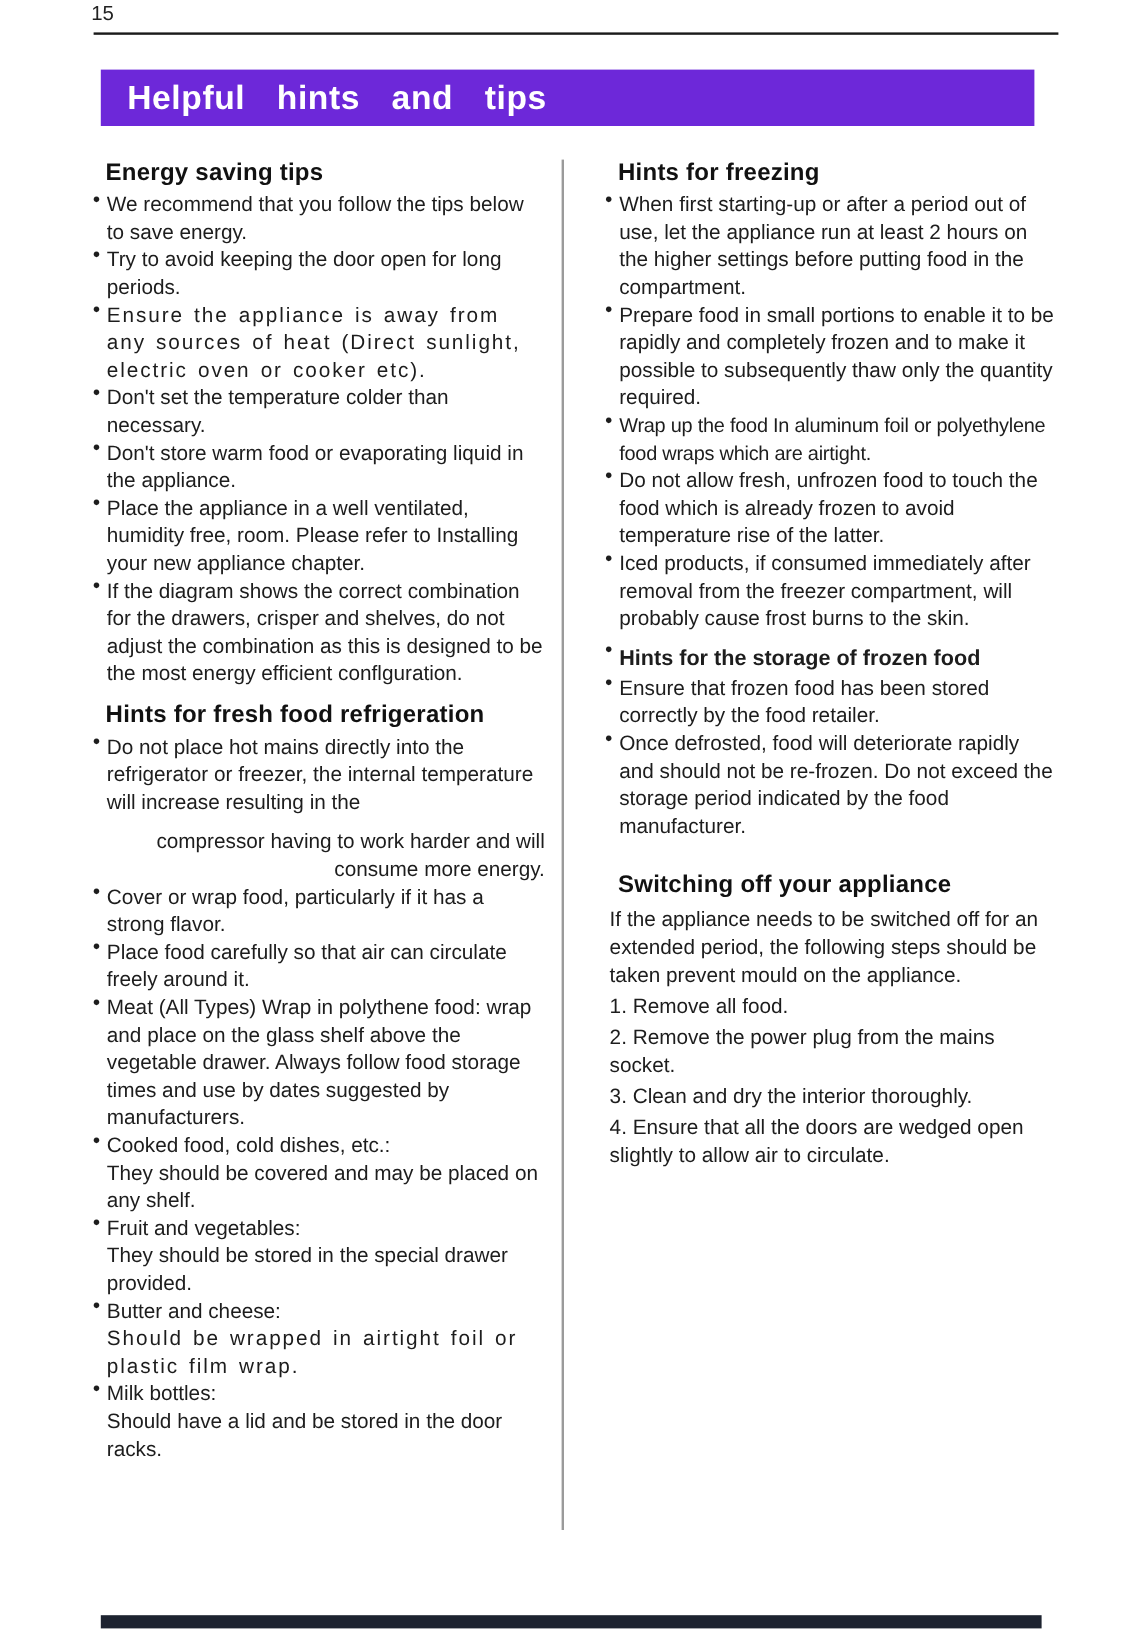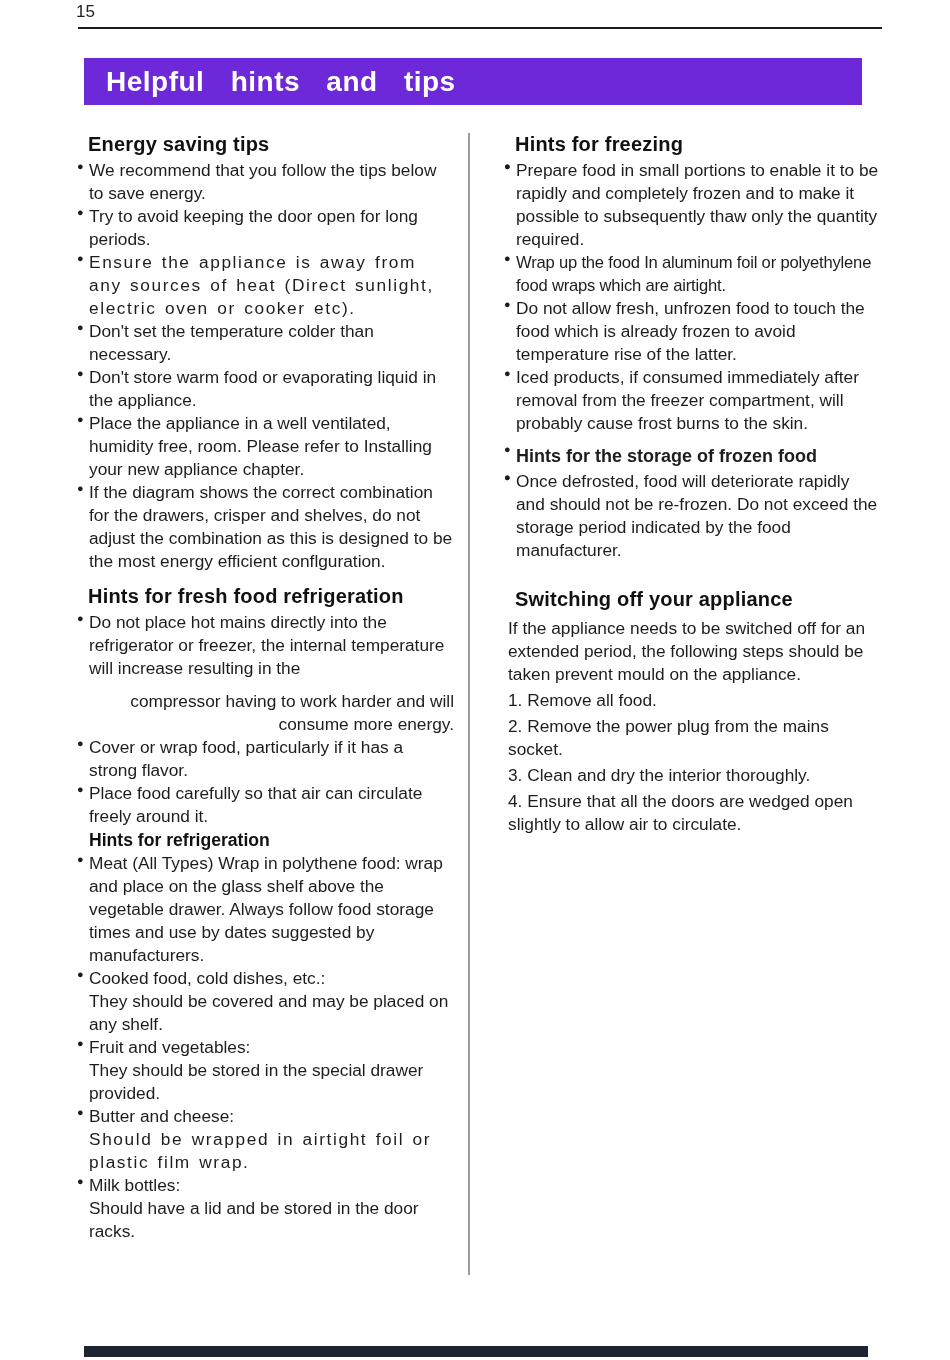--- a/index.html
+++ b/index.html
@@ -64,21 +64,20 @@
       <div class="li"><span class="dot">●</span><span class="txt">If the diagram shows the correct combination for the drawers, crisper and shelves, do not adjust the combination as this is designed to be the most energy efficient conflguration.</span></div>
 
       <h2 class="mt-sec">Hints for fresh food refrigeration</h2>
       <div class="li">
         <span class="dot">●</span><span class="txt">Do not place hot mains directly into the refrigerator or freezer, the internal temperature will increase resulting in the</span>
         <span class="txt cont gap">compressor having to work harder and will consume more energy.</span>
       </div>
       <div class="li"><span class="dot">●</span><span class="txt">Cover or wrap food, particularly if it has a strong flavor.</span></div>
       <div class="li"><span class="dot">●</span><span class="txt">Place food carefully so that air can circulate freely around it.</span></div>
 
-      <div class="subhead">Hints for refrigeration</div>
       <div class="li"><span class="dot">●</span><span class="txt">Meat (All Types) Wrap in polythene food: wrap and place on the glass shelf above the vegetable drawer. Always follow food storage times and use by dates suggested by manufacturers.</span></div>
       <div class="li">
         <span class="dot">●</span><span class="txt">Cooked food, cold dishes, etc.:</span>
         <span class="txt cont">They should be covered and may be placed on any shelf.</span>
       </div>
       <div class="li">
         <span class="dot">●</span><span class="txt">Fruit and vegetables:</span>
         <span class="txt cont">They should be stored in the special drawer provided.</span>
       </div>
       <div class="li">
@@ -88,28 +87,28 @@
       <div class="li">
         <span class="dot">●</span><span class="txt">Milk bottles:</span>
         <span class="txt cont">Should have a lid and be stored in the door racks.</span>
       </div>
     </div>
 
     <div class="vdiv"></div>
 
     <div class="colR">
       <h2>Hints for freezing</h2>
-      <div class="li"><span class="dot">●</span></div>
+      <div class="li"><span class="dot">●</span><span class="txt">When first starting-up or after a period out of use, let the appliance run at least 2 hours on the higher settings before putting food in the compartment.</span></div>
       <div class="li"><span class="dot">●</span><span class="txt">Prepare food in small portions to enable it to be rapidly and completely frozen and to make it possible to subsequently thaw only the quantity required.</span></div>
       <div class="li"><span class="dot">●</span><span class="txt cond">Wrap up the food In aluminum foil or polyethylene food wraps which are airtight.</span></div>
       <div class="li"><span class="dot">●</span><span class="txt">Do not allow fresh, unfrozen food to touch the  food which is already frozen to avoid temperature rise of the latter.</span></div>
       <div class="li"><span class="dot">●</span><span class="txt">Iced products, if consumed immediately after removal from the freezer compartment, will probably cause frost burns to the skin.</span></div>
 
       <div class="li bold-head"><span class="dot">●</span><span class="txt">Hints for the storage of frozen food</span></div>
-      <div class="li"><span class="dot">●</span></div>
+      <div class="li"><span class="dot">●</span><span class="txt">Ensure that frozen food has been stored correctly by the food retailer.</span></div>
       <div class="li"><span class="dot">●</span><span class="txt">Once defrosted, food will deteriorate rapidly and should not be re-frozen. Do not exceed the storage period indicated by the food manufacturer.</span></div>
 
       <h2 class="mt-big">Switching off your appliance</h2>
       <p class="para">If the appliance needs to be switched off for an extended period, the following steps should be taken prevent mould on the appliance.</p>
       <p class="step">1. Remove all food.</p>
       <p class="step">2. Remove the power plug from the mains socket.</p>
       <p class="step">3. Clean and dry the interior thoroughly.</p>
       <p class="step">4. Ensure that all the doors are wedged open slightly to allow air to circulate.</p>
     </div>
   </div>

